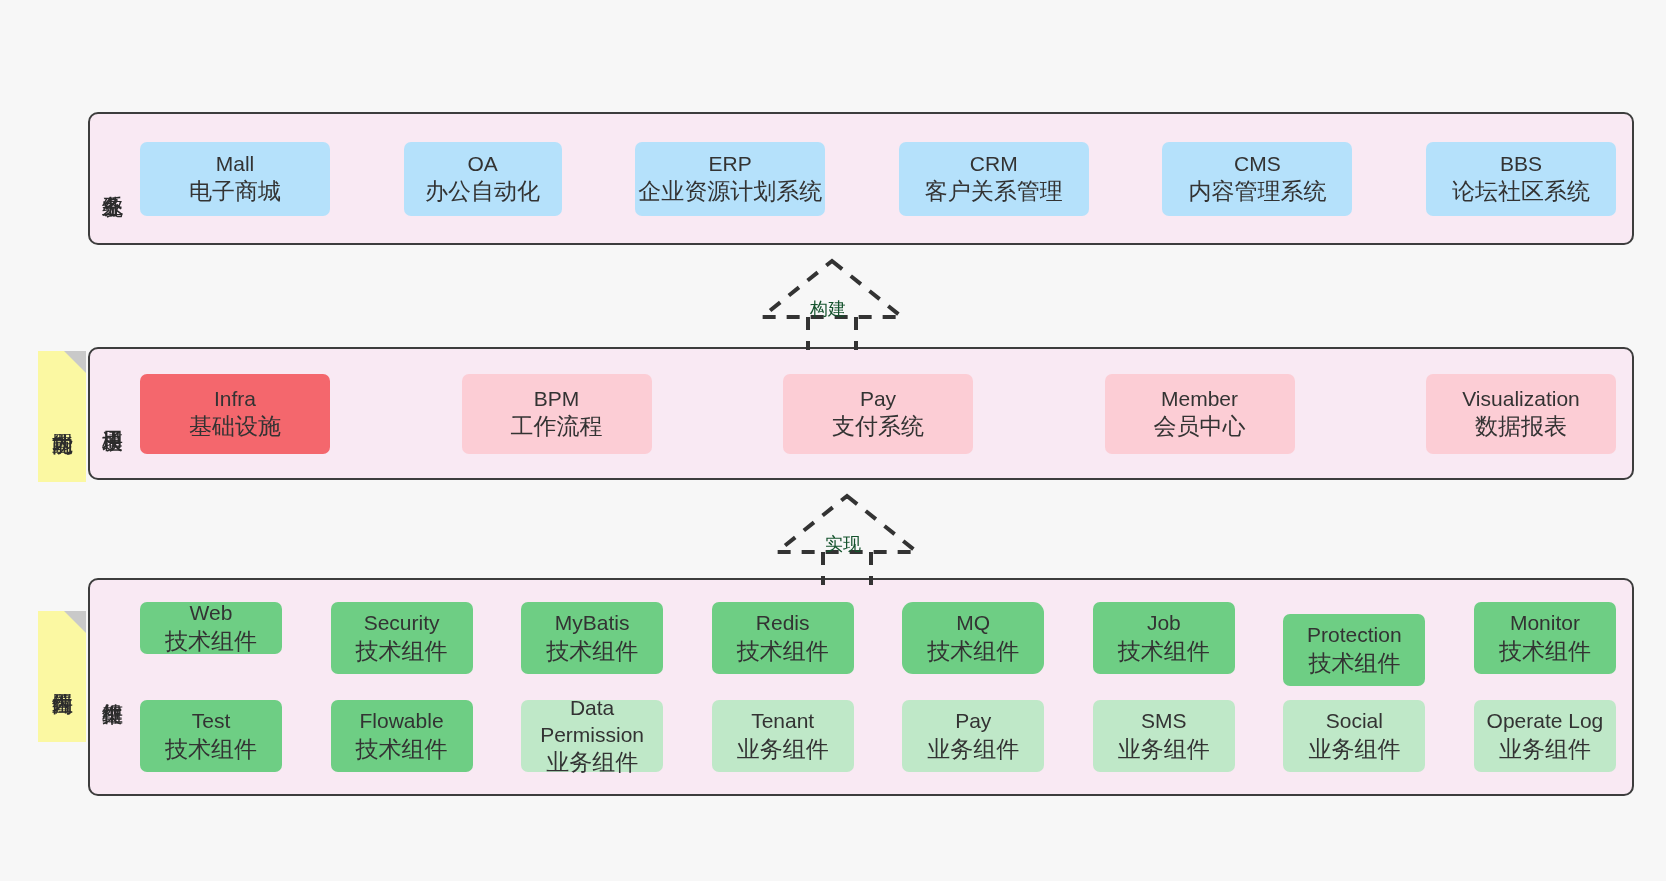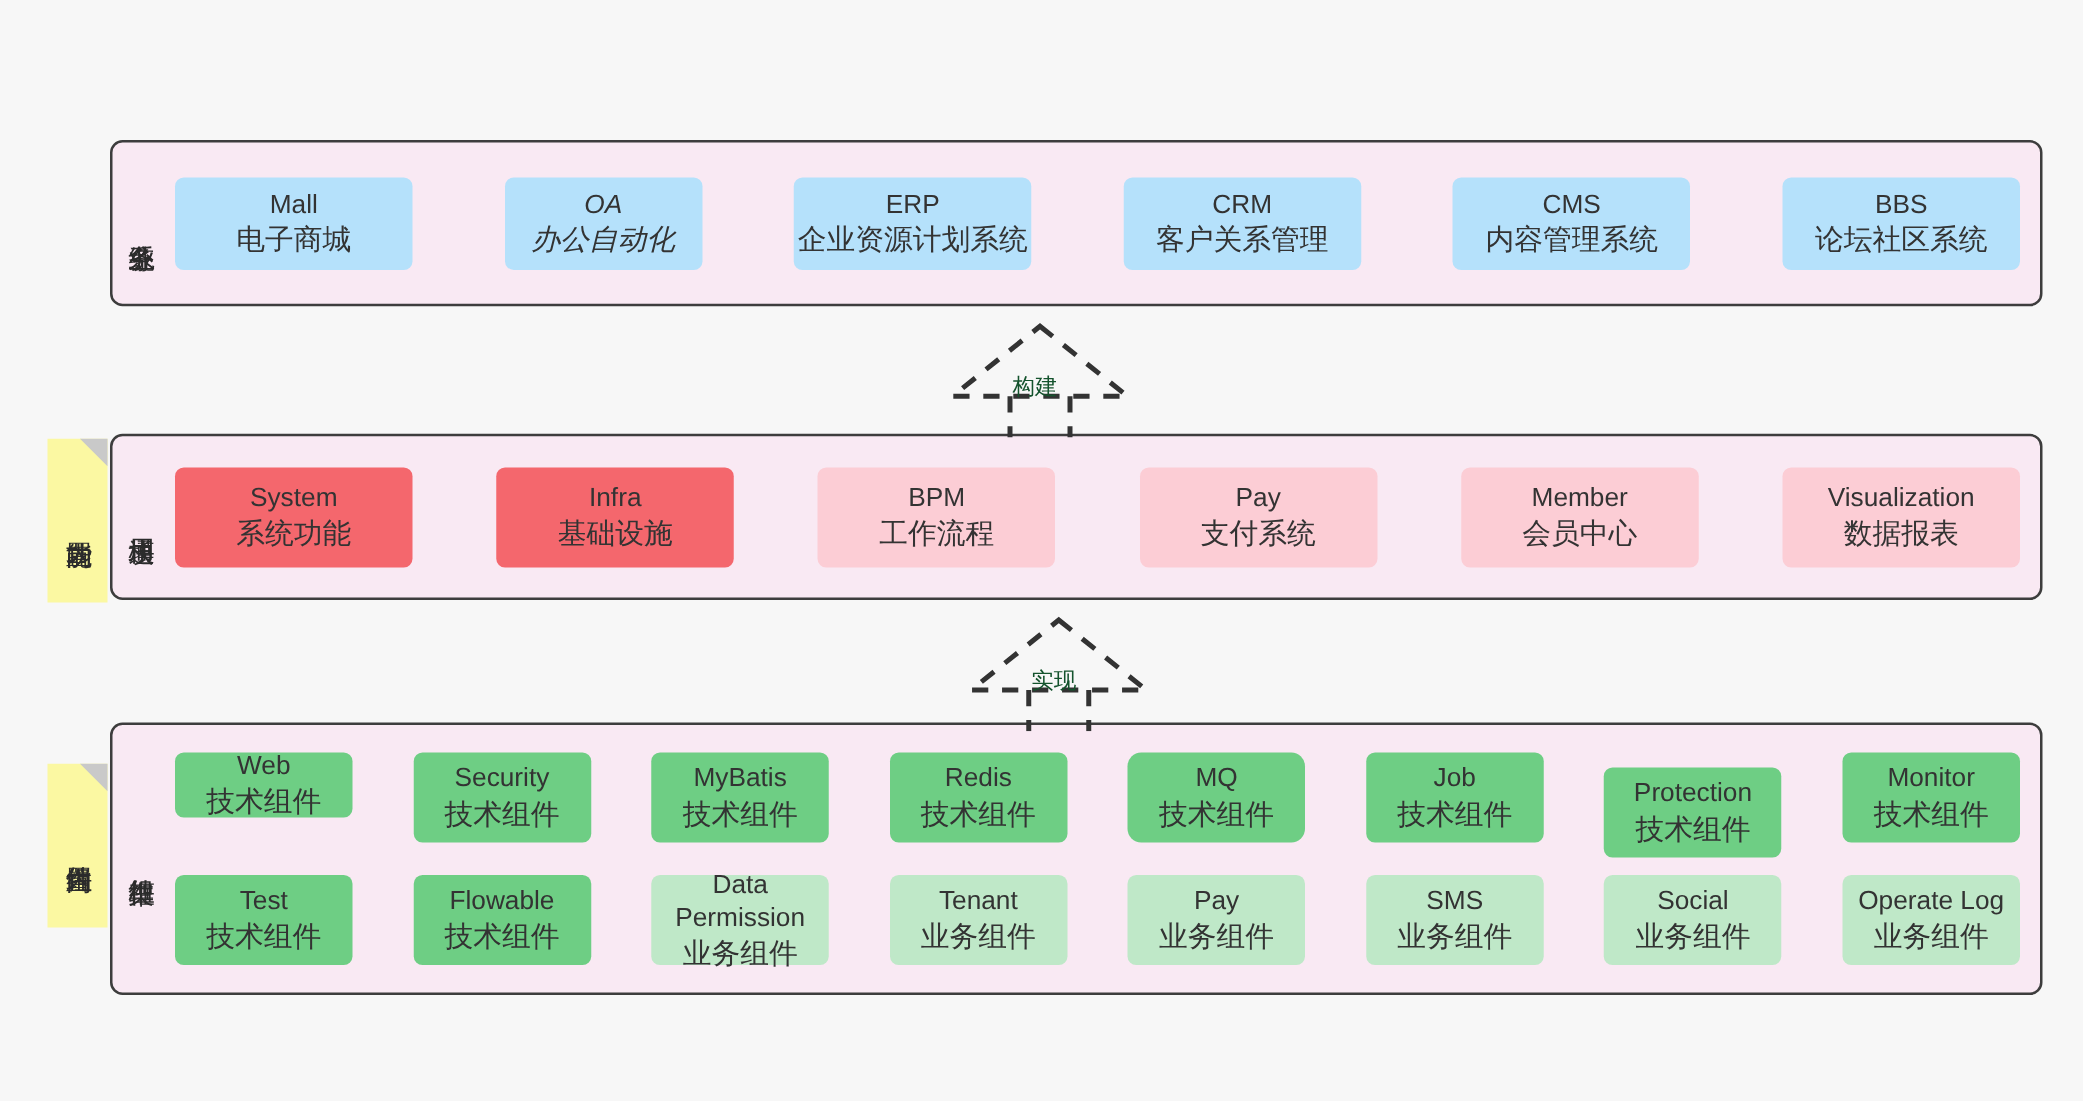--- a/index.html
+++ b/index.html
@@ -144,21 +144,21 @@
 <div id="canvas">
 
   <div class="layer" id="layer-business" style="left:88px; top:112px; width:1546px; height:133px;">
     <div class="layer-title">业务系统</div>
     <div class="layer-body">
       <div class="row" id="row-business">
           <div class="node blue" style="width: 190px; height: 74px;">
             <div class="nm">Mall</div>
             <div class="sub">电子商城</div>
           </div>
-          <div class="node blue" style="width: 158px; height: 74px; font-style: italic;">
+          <div class="node blue" style="width: 158px; height: 74px;">
             <div class="nm">OA</div>
             <div class="sub">办公自动化</div>
           </div>
           <div class="node blue" style="width: 190px; height: 74px;">
             <div class="nm">ERP</div>
             <div class="sub">企业资源计划系统</div>
           </div>
           <div class="node blue" style="width: 190px; height: 74px;">
             <div class="nm">CRM</div>
             <div class="sub">客户关系管理</div>
@@ -187,24 +187,20 @@
   <div class="note" id="note-common" style="left:38px; top:351px; width:48px; height:131px;">
     <span class="fold"></span>
     <span>内置功能</span>
   </div>
 
   <div class="layer" id="layer-common" style="left:88px; top:347px; width:1546px; height:133px;">
     <div class="layer-title">通用模块</div>
     <div class="layer-body">
       <div class="row" id="row-common">
           <div class="node red" style="width: 190px; height: 80px;">
-            <div class="nm">System</div>
-            <div class="sub">系统功能</div>
-          </div>
-          <div class="node red" style="width: 190px; height: 80px;">
             <div class="nm">Infra</div>
             <div class="sub">基础设施</div>
           </div>
           <div class="node pink" style="width: 190px; height: 80px;">
             <div class="nm">BPM</div>
             <div class="sub">工作流程</div>
           </div>
           <div class="node pink" style="width: 190px; height: 80px;">
             <div class="nm">Pay</div>
             <div class="sub">支付系统</div>

